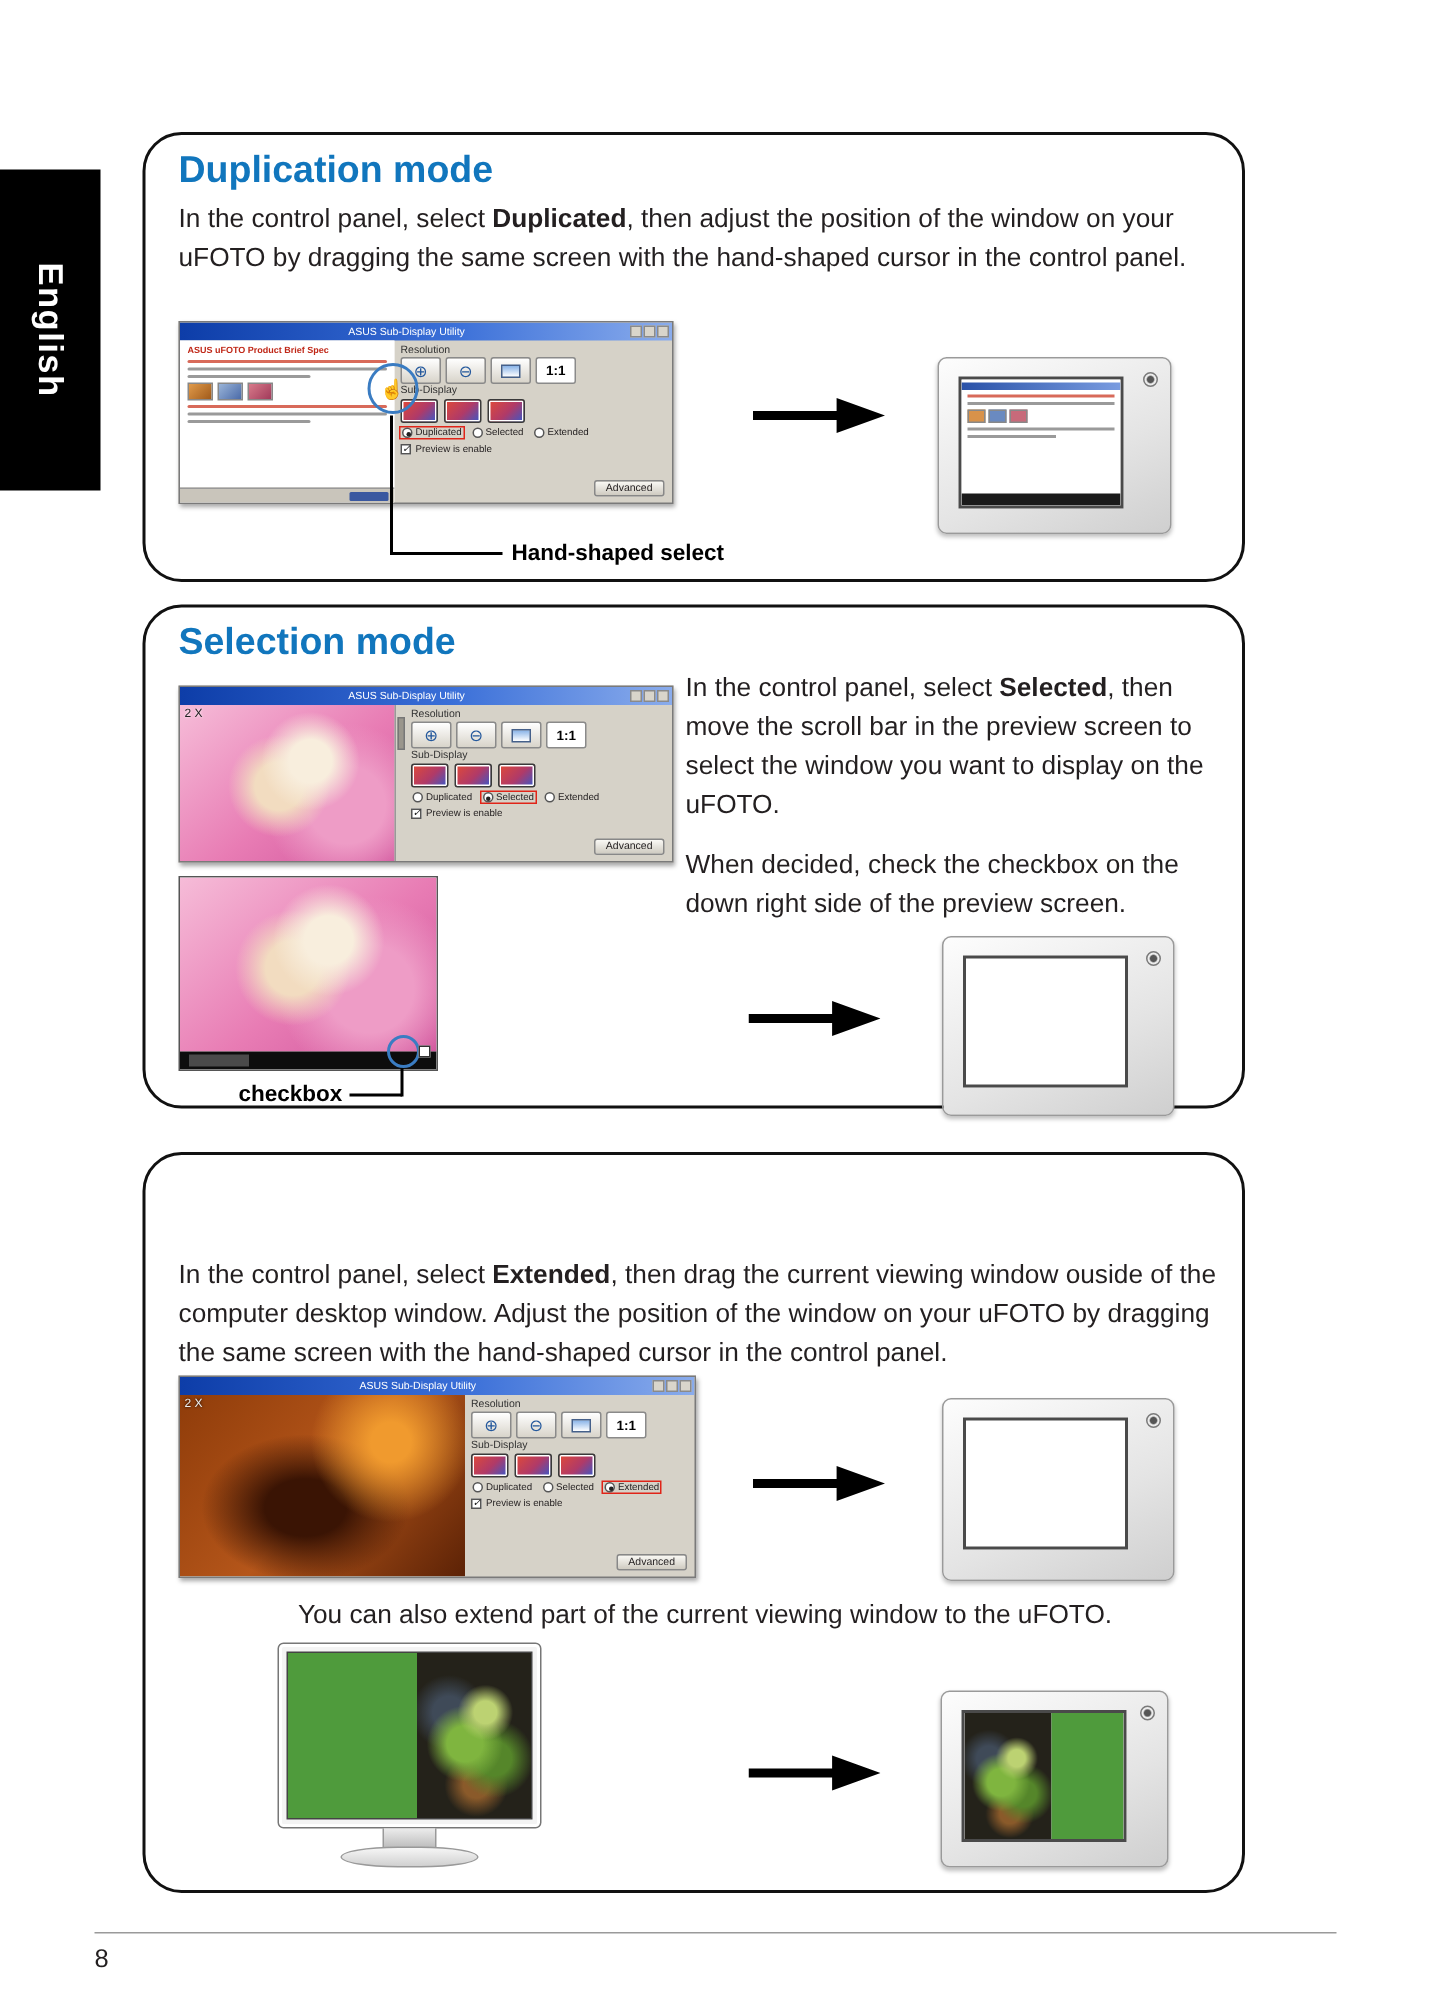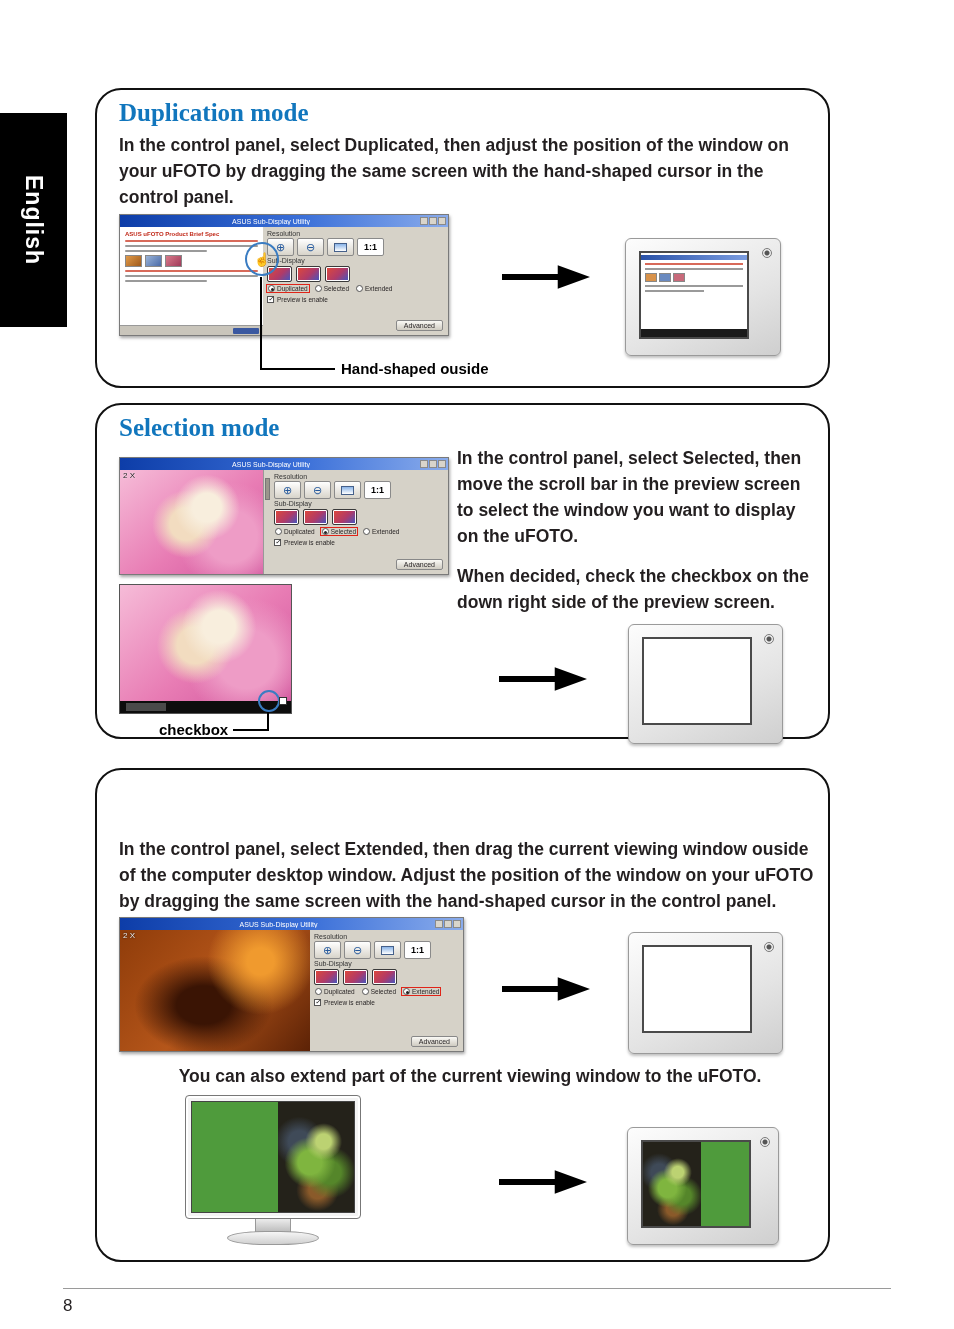--- a/index.html
+++ b/index.html
@@ -10,22 +10,22 @@
   
   .lang-tab { position:absolute; left:0; top:113px; width:67px; height:214px; background:#000;
               display:flex; align-items:center; justify-content:center; }
   .lang-tab span { color:#fff; font-weight:bold; font-size:23px; letter-spacing:1px; writing-mode:vertical-rl; }
 
   
   .mode-box { position:absolute; left:95px; width:735px; border:2.5px solid #111; border-radius:26px; background:#fff; }
   #box-dup { top:88px;  height:300px; }
   #box-sel { top:403px; height:336px; }
   #box-ext { top:768px; height:494px; }
-  .box-heading { position:absolute; left:22px; top:9px; font-size:25px; font-weight:bold; color:#1176bd;font-family:Liberation Serif, serif; }
-  .box-text { position:absolute; font-size:17.5px; line-height:26px; color:#231f20;font-weight:bold; }
+  .box-heading { position:absolute; left:22px; top:9px; font-size:25px; font-weight:bold; color:#1176bd; }
+  .box-text { position:absolute; font-size:17.5px; line-height:26px; color:#231f20; }
   #dup-text { left:22px; top:42px; width:698px; }
   #sel-p1   { left:360px; top:40px; width:364px; }
   #sel-p2   { left:360px; top:158px; width:364px; }
   #ext-p1   { left:22px; top:42px; width:702px;margin-top:24px; }
   #ext-p2   { left:22px; top:293px; width:702px;text-align:center; }
 
   
   .arrow { position:absolute; width:88px; height:26px; }
   #dup-arrow  { left:405px; top:174px; }
   #sel-arrow  { left:402px; top:261px; }
@@ -255,21 +255,21 @@
           <div class="cp-adv"><span class="cp-advbtn">Advanced</span></div>
         </div>
       </div>
     </div>
 
     <div class="highlight-circle" id="dup-circle">
       <span class="hand">☝</span>
     </div>
     <div class="callout-line v" id="dup-vline"></div>
     <div class="callout-line h" id="dup-hline"></div>
-    <div class="callout-label" id="dup-callout">Hand-shaped ouside</div>
+    <div class="callout-label" id="dup-callout">Hand-shaped select</div>
 
     <svg class="arrow" id="dup-arrow" viewBox="0 0 90 26">
         <polygon points="0,10 57,10 57,1 90,13 57,25 57,16 0,16" fill="#000"></polygon>
       </svg>
 
     <div class="ufoto" id="uf-dup">
       <div class="uf-screen">
         <div class="mini-doc">
           <div class="mini-title"></div>
           <div class="mini-line red"></div>

